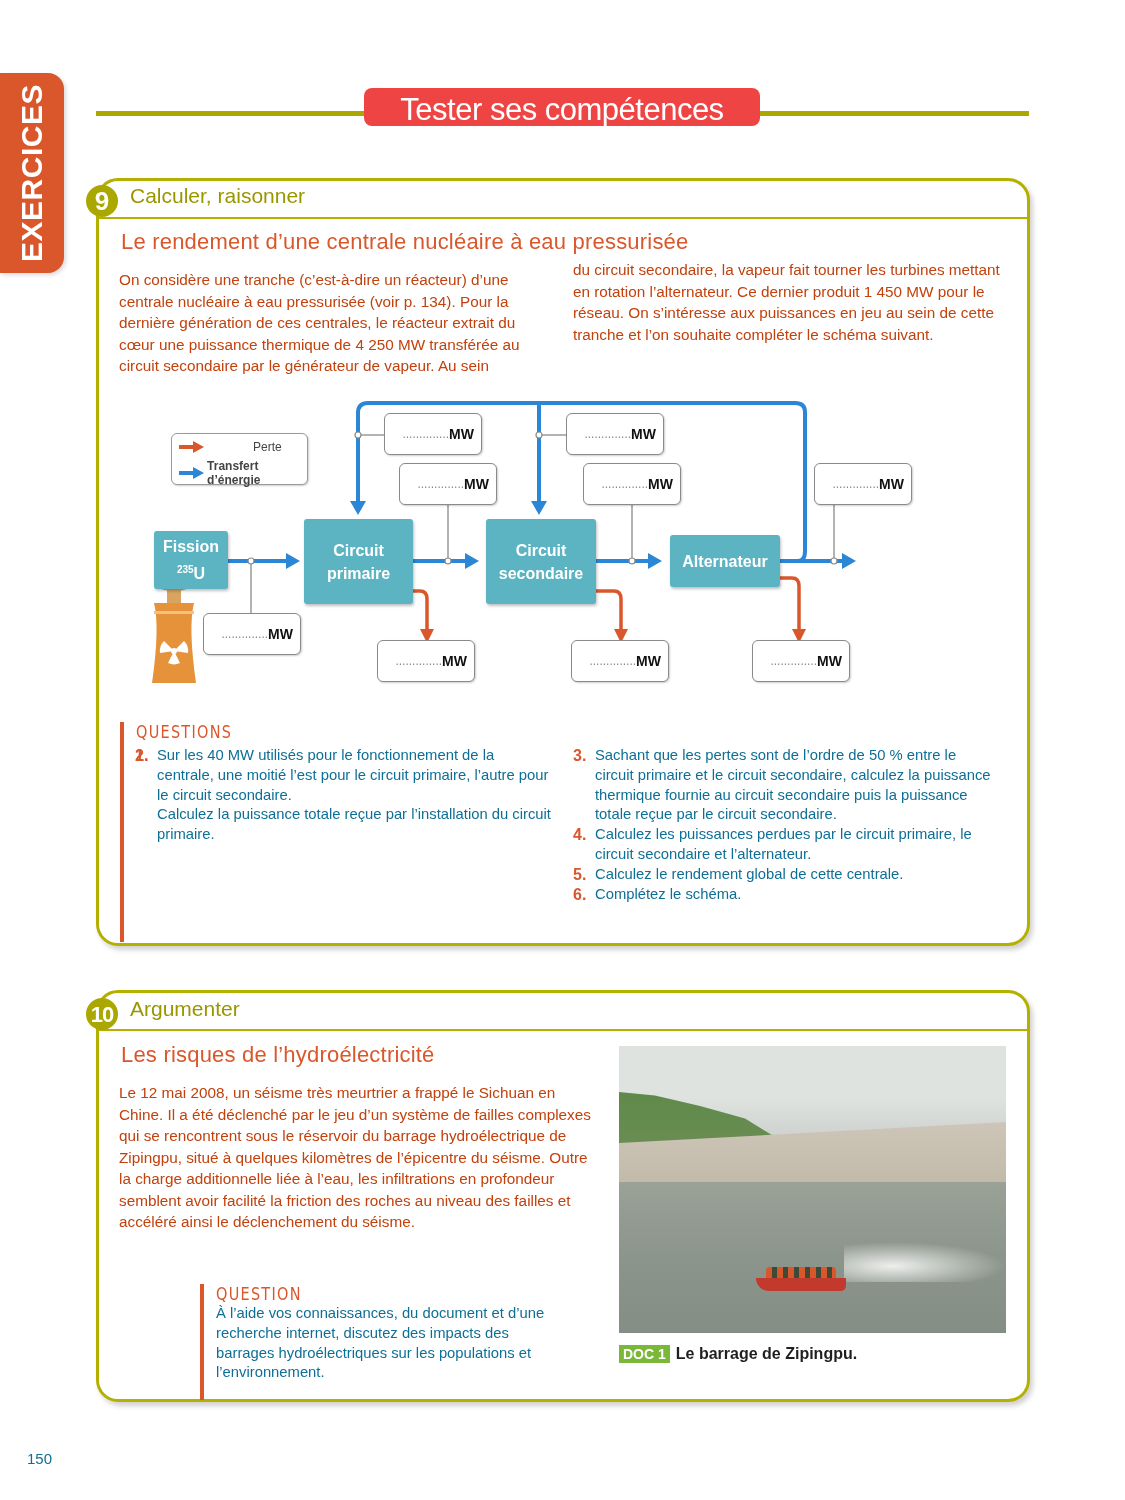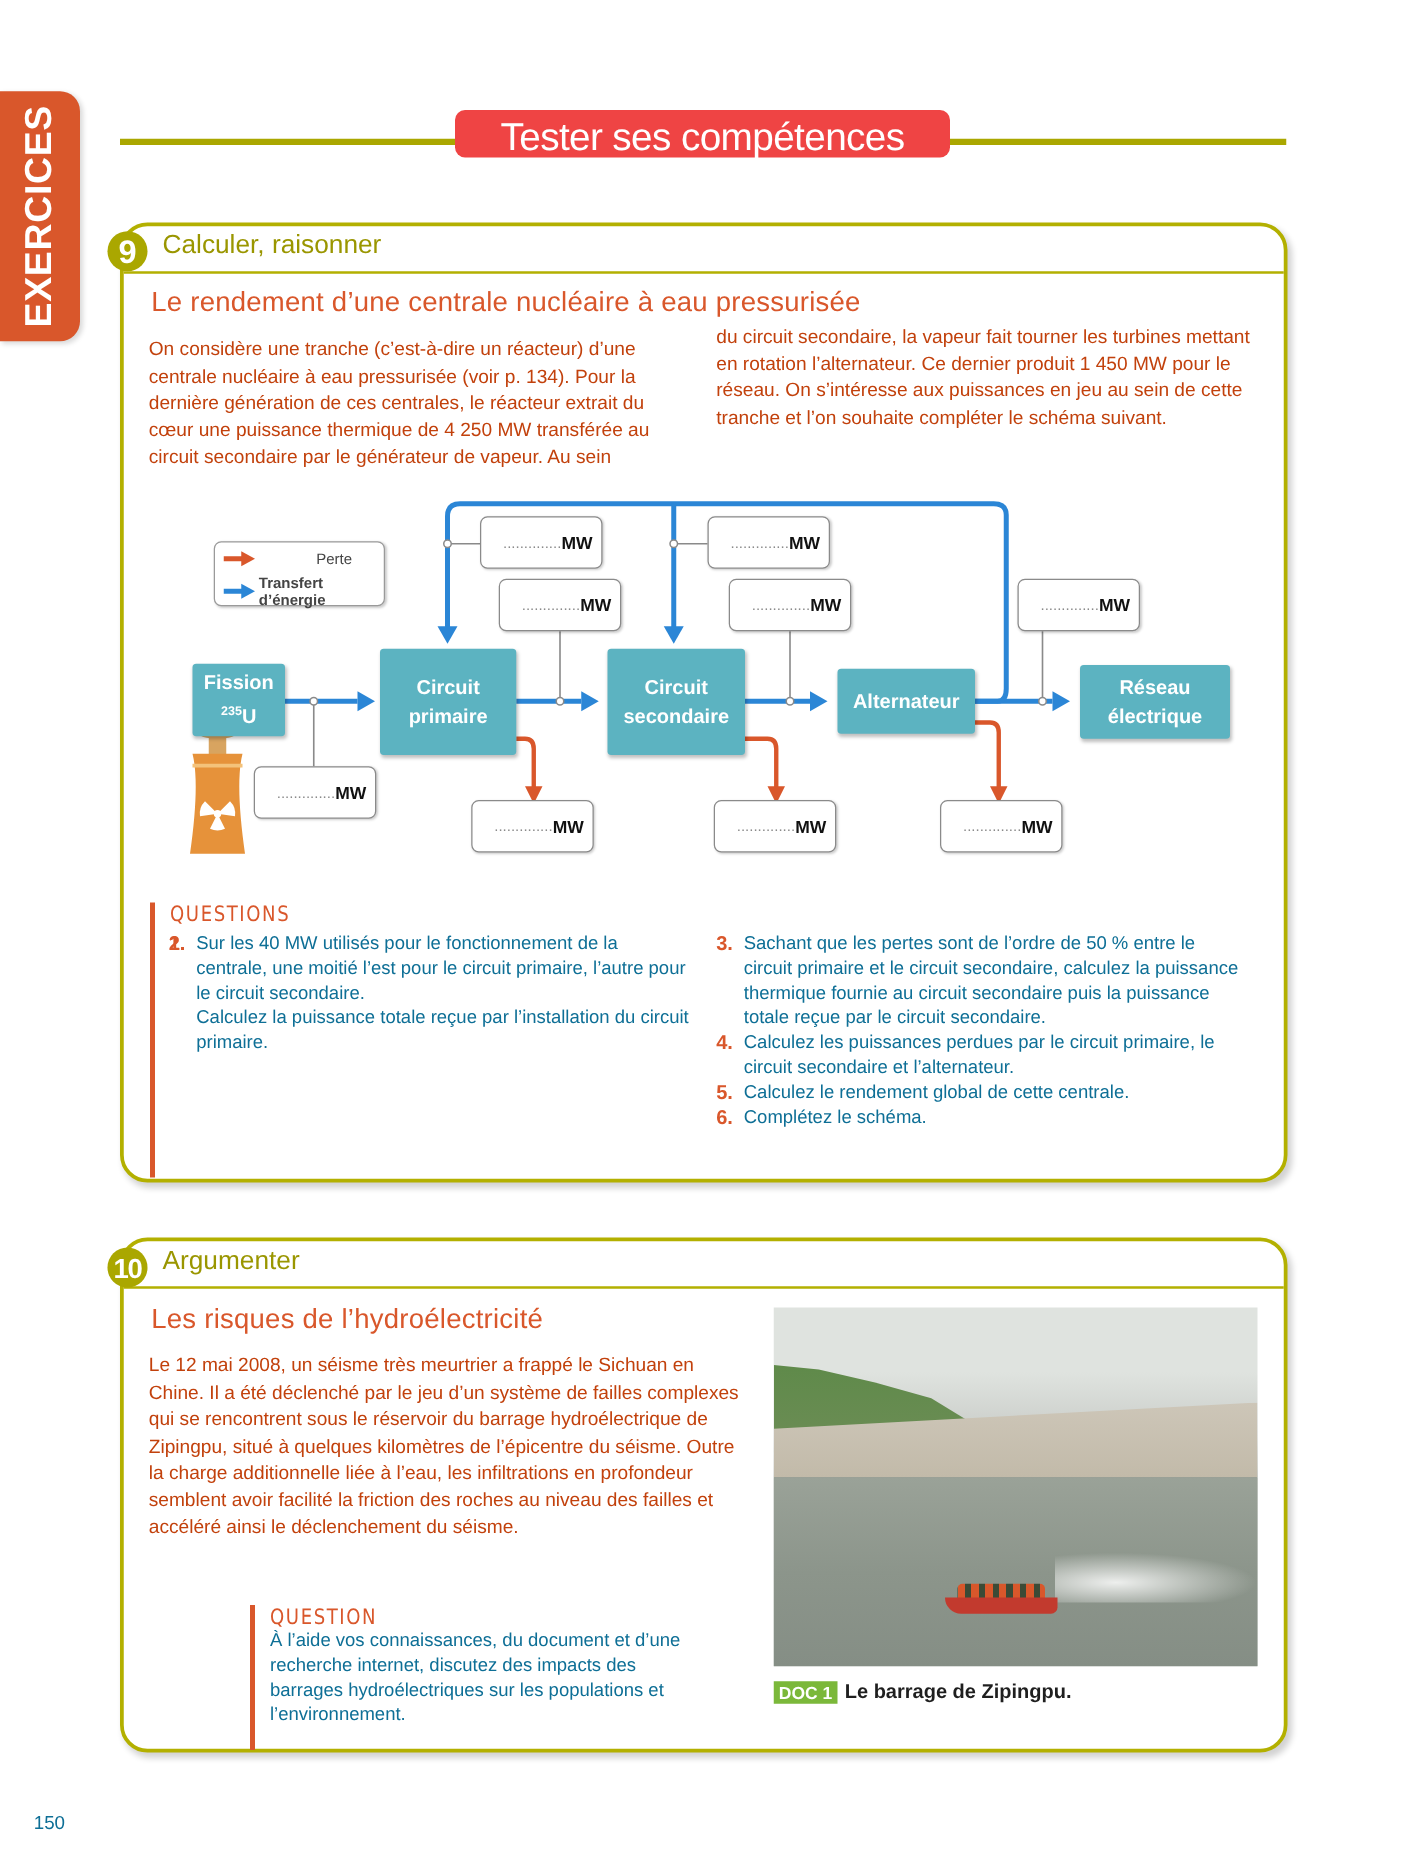--- a/index.html
+++ b/index.html
@@ -245,24 +245,20 @@
     <span>Circuit</span>
     <span>primaire</span>
   </div>
   <div class="node" style="left:356px; top:124px; width:110px; height:85px;">
     <span>Circuit</span>
     <span>secondaire</span>
   </div>
   <div class="node" style="left:540px; top:140px; width:110px; height:52px;">
     <span>Alternateur</span>
   </div>
-  <div class="node" style="left:734px; top:137px; width:120px; height:59px;">
-    <span>Réseau</span>
-    <span>électrique</span>
-  </div>
 
   <div class="mw-box" style="left:73px; top:218px;">
       <span class="dots">..............</span>
       <span>MW</span>
     </div>
   <div class="mw-box" style="left:254px; top:18px;">
       <span class="dots">..............</span>
       <span>MW</span>
     </div>
   <div class="mw-box" style="left:436px; top:18px;">

